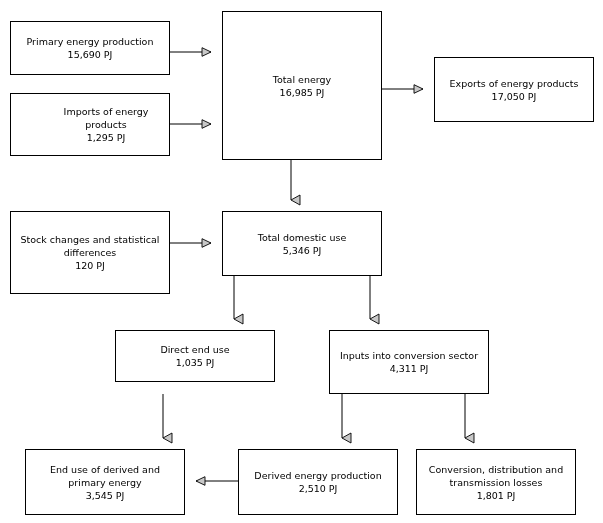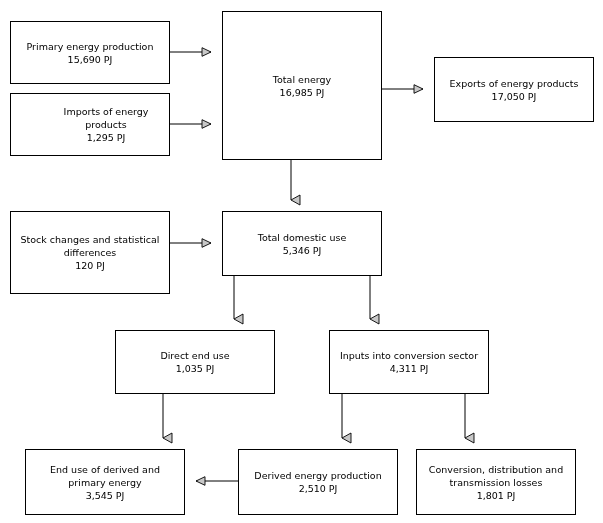--- a/index.html
+++ b/index.html
@@ -85,21 +85,21 @@
       <path d="M 163 394 L 163 438" marker-end="url(#arrow-down)"></path>
 
       <path d="M 342 394 L 342 438" marker-end="url(#arrow-down)"></path>
 
       <path d="M 465 394 L 465 438" marker-end="url(#arrow-down)"></path>
 
       <path d="M 238 481 L 196 481" marker-end="url(#arrow-left)"></path>
     </g>
   </svg>
 
-  <div class="node-box" style="left:10px; top:21px; width:160px; height:63px;">
+  <div class="node-box" style="left:10px; top:21px; width:160px; height:54px;">
     <span class="node-label">Primary energy production</span>
     <span class="node-value">15,690 PJ</span>
   </div>
 
   <div class="node-box" style="left:10px; top:93px; width:160px; height:63px;padding-left:36px;">
     <span class="node-label">Imports of energy products</span>
     <span class="node-value">1,295 PJ</span>
   </div>
 
   <div class="node-box" style="left:222px; top:11px; width:160px; height:149px;align-items:center;">
@@ -116,21 +116,21 @@
     <span class="node-label">Stock changes and statistical
 differences</span>
     <span class="node-value">120 PJ</span>
   </div>
 
   <div class="node-box" style="left:222px; top:211px; width:160px; height:65px;">
     <span class="node-label">Total domestic use</span>
     <span class="node-value">5,346 PJ</span>
   </div>
 
-  <div class="node-box" style="left:115px; top:330px; width:160px; height:64px;">
+  <div class="node-box" style="left:115px; top:330px; width:160px; height:52px;">
     <span class="node-label">Direct end use</span>
     <span class="node-value">1,035 PJ</span>
   </div>
 
   <div class="node-box" style="left:329px; top:330px; width:160px; height:64px;">
     <span class="node-label">Inputs into conversion sector</span>
     <span class="node-value">4,311 PJ</span>
   </div>
 
   <div class="node-box" style="left:25px; top:449px; width:160px; height:66px;">

